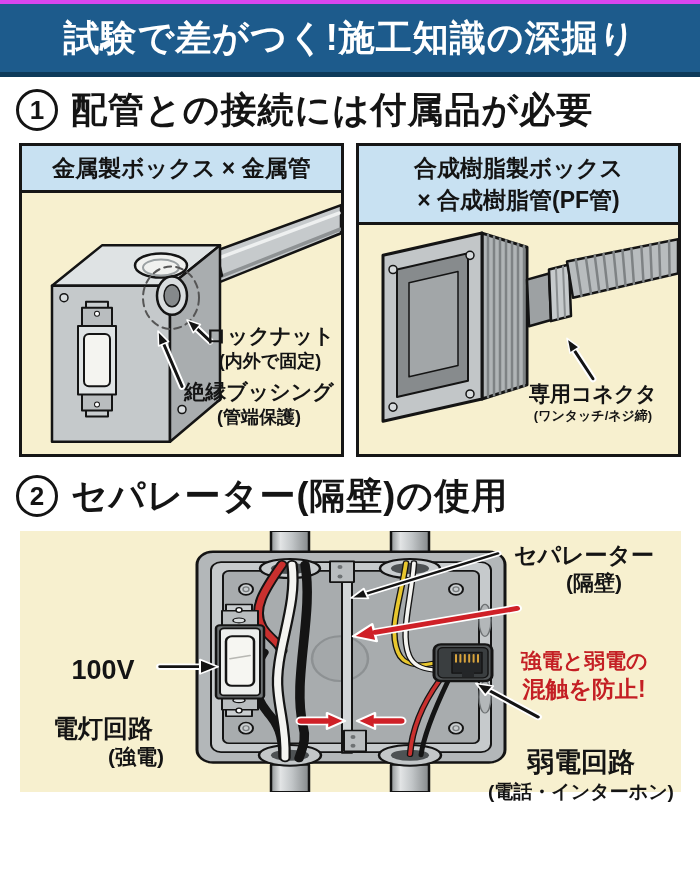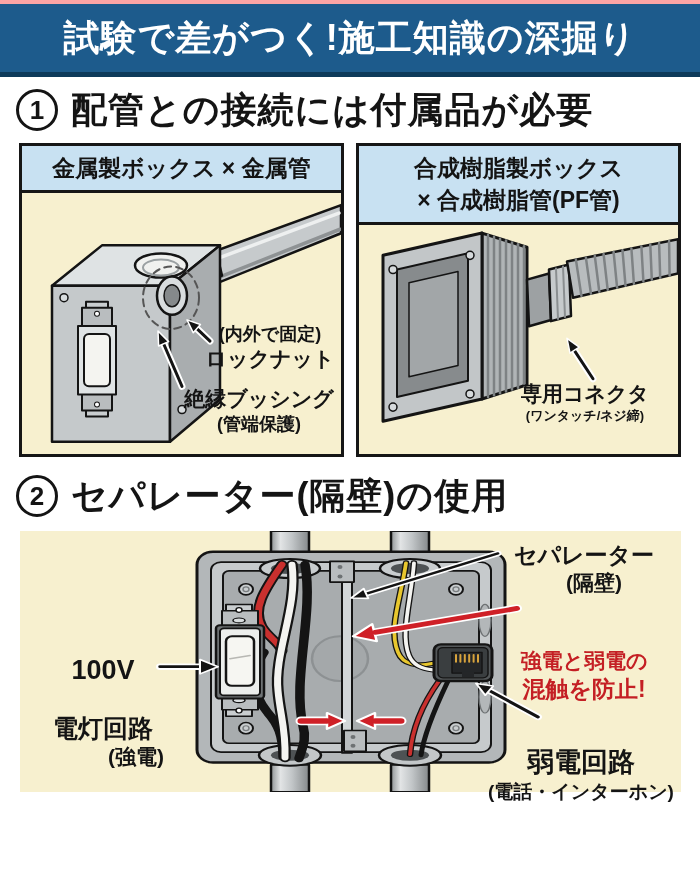--- a/index.html
+++ b/index.html
@@ -1,21 +1,21 @@
 <!DOCTYPE html>
 <html><head>
 <meta charset="utf-8">
 <style>
   html,body{margin:0;padding:0;}
   body{
     width:700px;height:869px;background:#ffffff;overflow:hidden;
     font-family:"Liberation Sans","DejaVu Sans",sans-serif;color:#141414;
   }
   .banner{
-    height:68px;background:#1d5b8c;border-top:4px solid #fca5a5;border-bottom:5px solid #0e3a5a;
+    height:68px;background:#1d5b8c;border-top:4px solid #d946ef;border-bottom:5px solid #0e3a5a;
     display:flex;align-items:center;justify-content:center;
   }
   .banner-title{color:#ffffff;font-size:36px;font-weight:800;letter-spacing:1px;white-space:nowrap;}
   .heading{display:flex;align-items:center;gap:13px;margin:9px 0 9px 16px;height:48px;}
   .circle-num{
     width:42px;height:42px;box-sizing:border-box;border:3.5px solid #141414;border-radius:50%;
     display:flex;align-items:center;justify-content:center;font-size:26px;font-weight:800;flex:0 0 auto;
   }
   .heading-text{font-size:36px;font-weight:900;letter-spacing:1px;white-space:nowrap;}
   .panels{display:flex;gap:12px;padding:0 19px;}
@@ -95,24 +95,24 @@
             <polygon points="165,126 178.4,130.5 171.2,138.7" fill="#141414" stroke="#ffffff" stroke-width="1.5"></polygon>
           </g>
           <g>
             <line x1="160" y1="192" x2="140" y2="146" stroke="#ffffff" stroke-width="7"></line>
             <line x1="160" y1="192" x2="140" y2="146" stroke="#141414" stroke-width="3"></line>
             <polygon points="136,137 146.6,147.6 136.6,152" fill="#141414" stroke="#ffffff" stroke-width="1.5"></polygon>
           </g>
         </g>
       </svg>
       <div class="lbl" style="left:180px;top:130px;width:136px;">
+        <div style="font-size:21px;">ロックナット</div>
         <div style="font-size:18px;">(内外で固定)</div>
-        <div style="font-size:21px;">ロックナット</div>
       </div>
-      <div class="lbl" style="left:158px;top:193px;width:158px;">
+      <div class="lbl" style="left:158px;top:186px;width:158px;">
         <div style="font-size:21px;">絶縁ブッシング</div>
         <div style="font-size:18px;">(管端保護)</div>
       </div>
     </div>
   </div>
 
   <div class="panel">
     <div class="panel-header">
       <span>合成樹脂製ボックス</span>
       <span>× 合成樹脂管(PF管)</span>
@@ -160,21 +160,21 @@
             <line x1="300.1" y1="17.7" x2="301.2" y2="52.1" stroke="#7e8284" stroke-width="2.5"></line>
             <line x1="310.1" y1="15.8" x2="310.6" y2="49.9" stroke="#7e8284" stroke-width="2.5"></line>
           </g>
           <g>
             <line x1="234" y1="152" x2="214" y2="122" stroke="#ffffff" stroke-width="7"></line>
             <line x1="234" y1="152" x2="214" y2="122" stroke="#141414" stroke-width="3"></line>
             <polygon points="208,112 220.2,120.7 211,126.7" fill="#141414" stroke="#ffffff" stroke-width="1.5"></polygon>
           </g>
         </g>
       </svg>
-      <div class="lbl" style="left:142px;top:156px;width:168px;">
+      <div class="lbl" style="left:150px;top:156px;width:168px;">
         <div style="font-size:21px;">専用コネクタ</div>
         <div style="font-size:13px;">(ワンタッチ/ネジ締)</div>
       </div>
     </div>
   </div>
 </div>
 
 <div class="heading" style="margin-top:15px;">
   <span class="circle-num">2</span>
   <span class="heading-text">セパレーター(隔壁)の使用</span>

